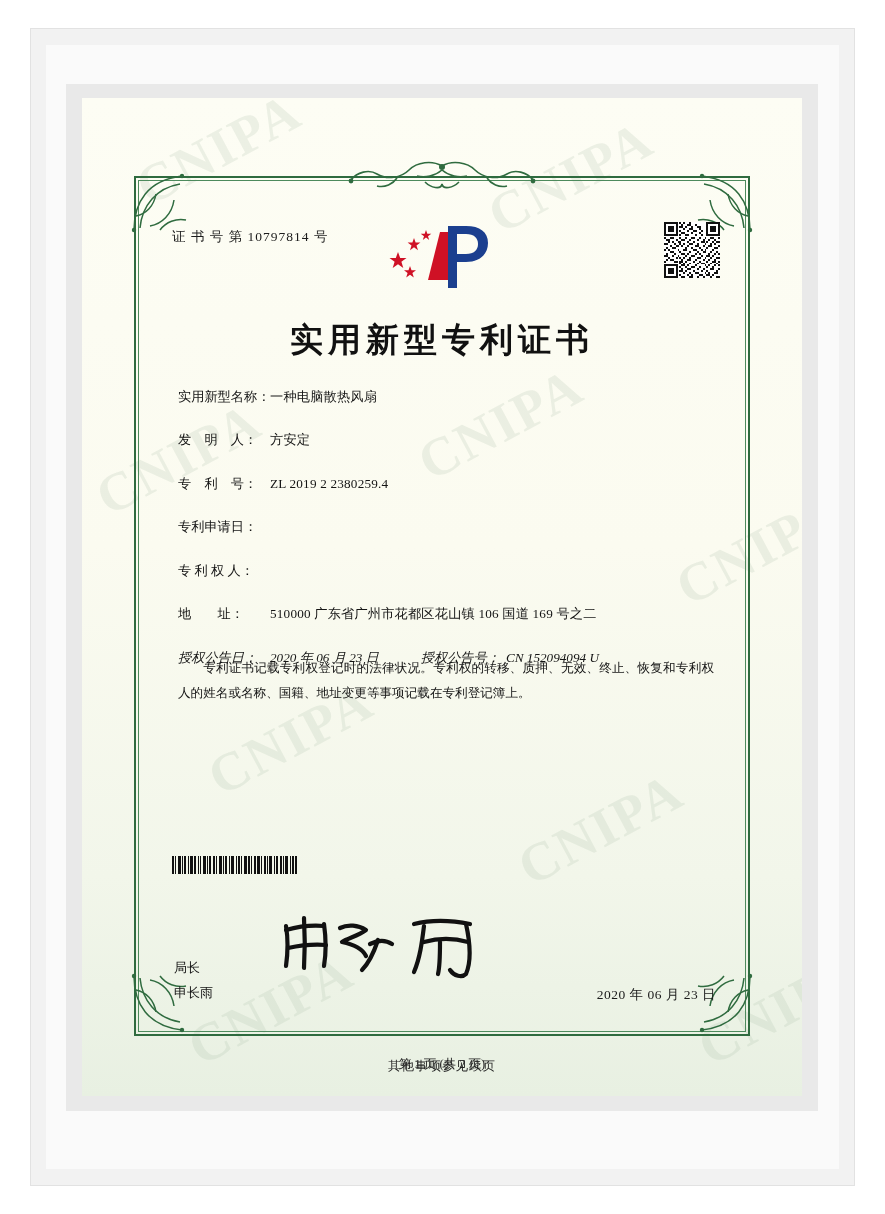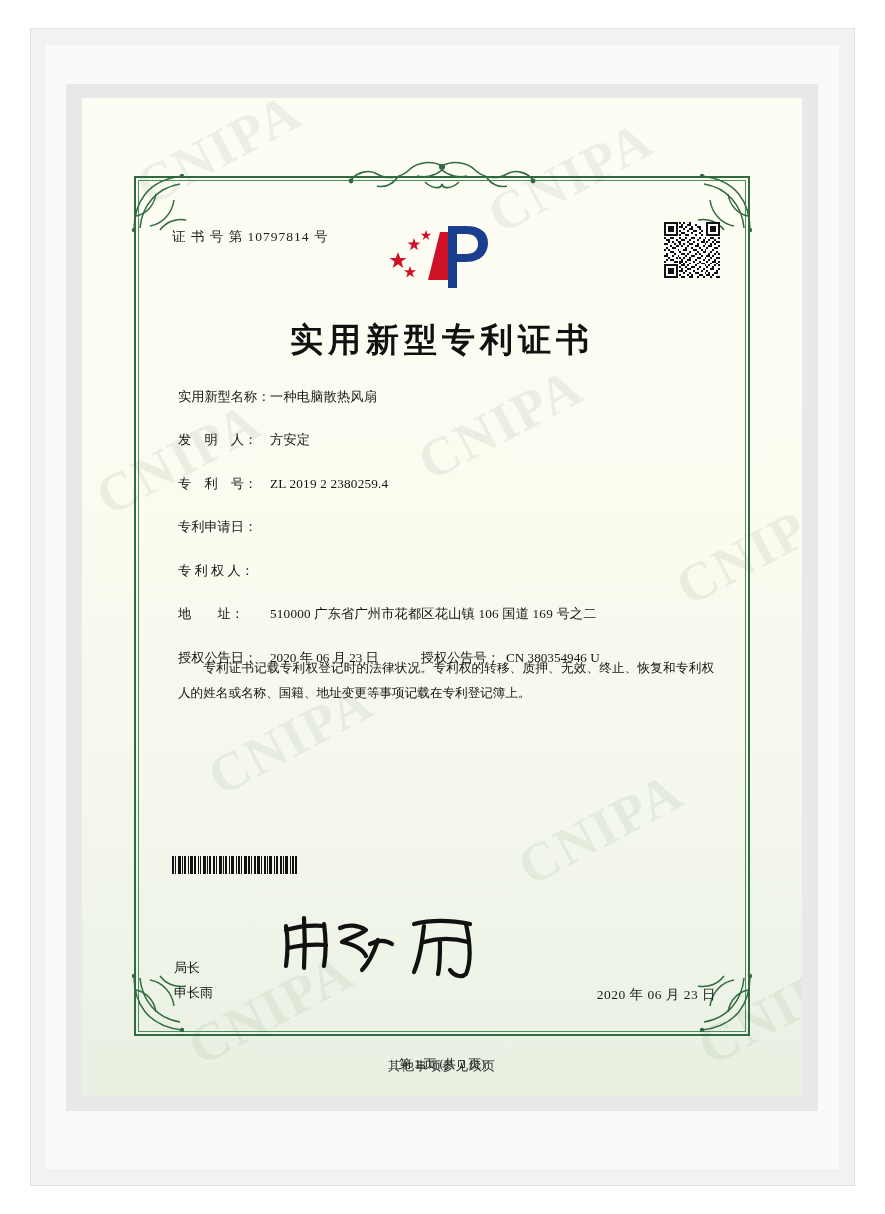--- a/index.html
+++ b/index.html
@@ -167,21 +167,21 @@
   .field-label {
     width: 92px;
     flex: 0 0 auto;
     white-space: pre;
     letter-spacing: 0px;
   }
   .field-value {
     flex: 1 1 auto;
     letter-spacing: 0.2px;
   }
-  .field-row.pair { margin-bottom: 4px; }
+  .field-row.pair { margin-bottom: 4px; font-style: italic; }
   .pair-second-label {
     margin-left: 42px;
     white-space: pre;
   }
 
   .paragraphs {
     position: absolute;
     left: 44px;
     top: 480px;
     width: 536px;
@@ -583,21 +583,21 @@
           <span class="field-label">专 利 权 人：</span>
         </div>
         <div class="field-row">
           <span class="field-label">地        址：</span>
           <span class="field-value">510000 广东省广州市花都区花山镇 106 国道 169 号之二</span>
         </div>
         <div class="field-row pair">
           <span class="field-label">授权公告日：</span>
           <span>2020 年 06 月 23 日</span>
           <span class="pair-second-label">授权公告号：</span>
-          <span style="margin-left:6px">CN 380354946 U</span>
+          <span style="margin-left:6px">CN 152094094 U</span>
         </div>
       </div>
 
       <div class="paragraphs">
         <p>专利证书记载专利权登记时的法律状况。专利权的转移、质押、无效、终止、恢复和专利权人的姓名或名称、国籍、地址变更等事项记载在专利登记簿上。</p>
       </div>
 
       <div class="barcode">
         <i style="width:2px"></i>
           <i style="width:1px;background:transparent"></i>

